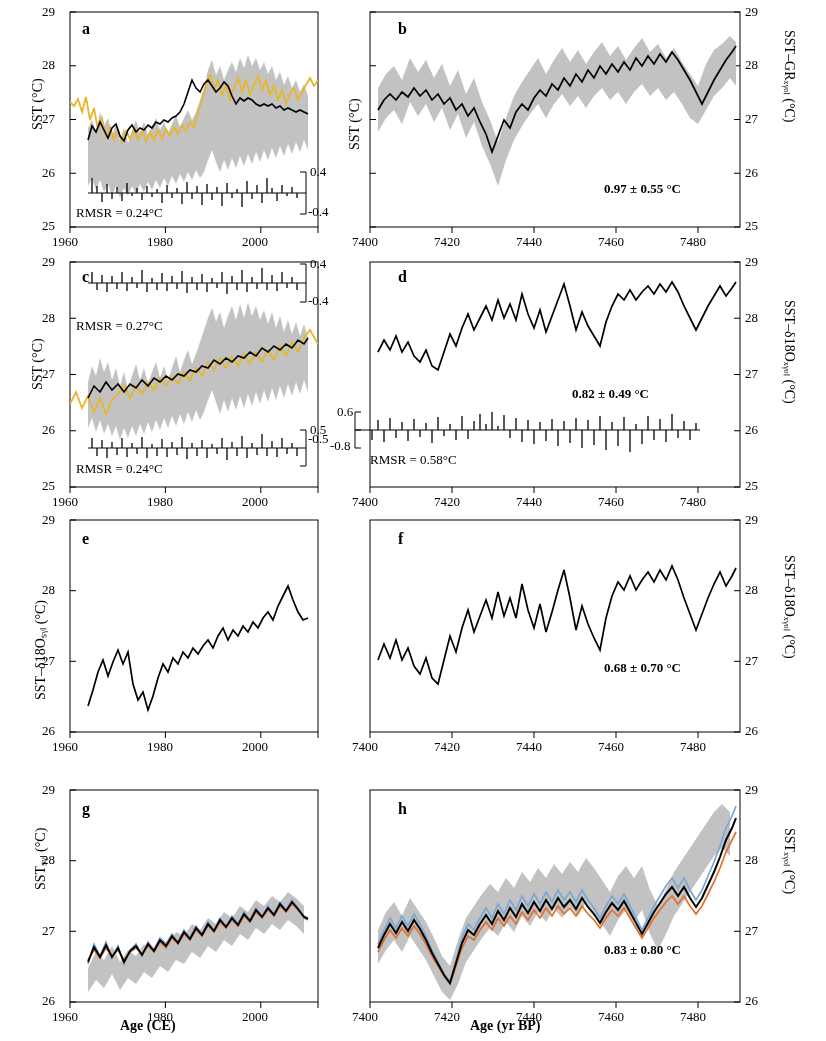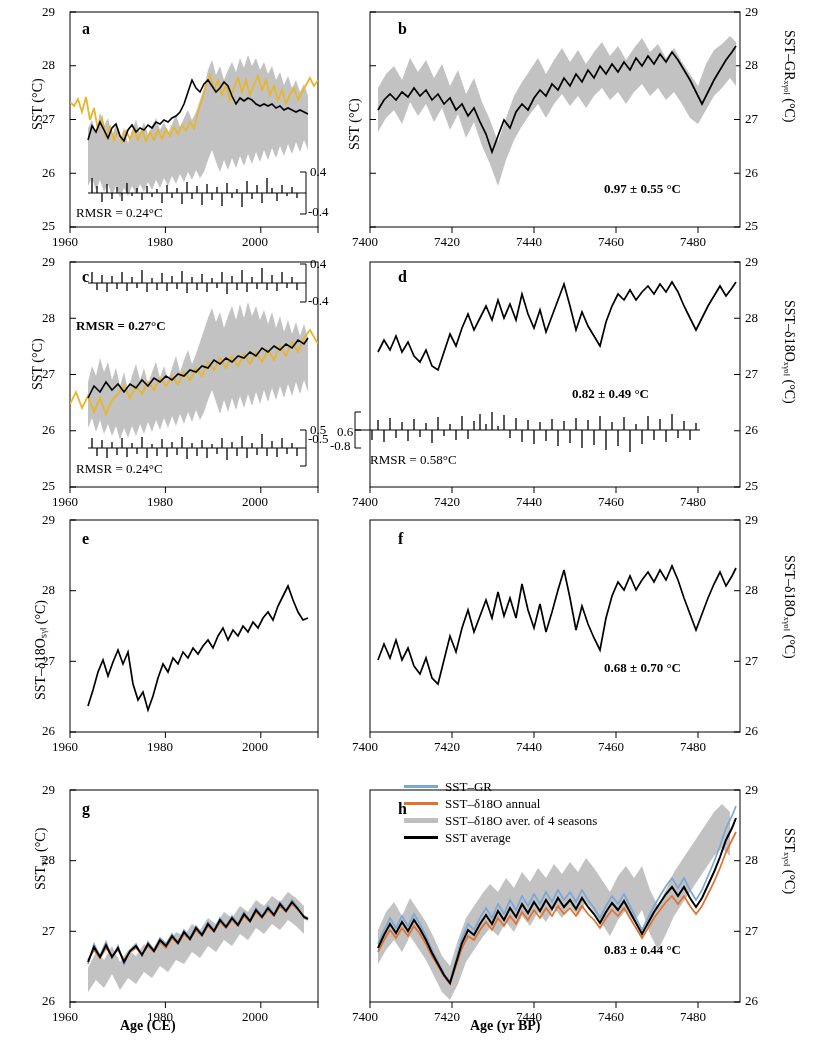--- a/index.html
+++ b/index.html
@@ -498,39 +498,39 @@
 <div class="tick-text" style="left:42px;top:310px;">28</div>
 <div class="tick-text" style="left:42px;top:366px;">27</div>
 <div class="tick-text" style="left:42px;top:422px;">26</div>
 <div class="tick-text" style="left:42px;top:478px;">25</div>
 <div class="tick-text" style="left:52px;top:494px;">1960</div>
 <div class="tick-text" style="left:147px;top:494px;">1980</div>
 <div class="tick-text" style="left:242px;top:494px;">2000</div>
 <div class="axis-label vlabel" style="left:30px;top:390px;transform:rotate(-90deg);">SST (°C)</div>
 <div class="annot" style="left:310px;top:256px;">0.4</div>
 <div class="annot" style="left:308px;top:293px;">-0.4</div>
-<div class="annot" style="left:76px;top:318px;font-weight:bold;">RMSR = 0.27°C</div>
+<div class="annot" style="left:76px;top:318px;">RMSR = 0.27°C</div>
 <div class="annot" style="left:310px;top:422px;">0.5</div>
 <div class="annot" style="left:308px;top:431px;">-0.5</div>
 <div class="annot" style="left:76px;top:461px;">RMSR = 0.24°C</div>
 
 <div class="tick-text" style="left:745px;top:254px;">29</div>
 <div class="tick-text" style="left:745px;top:310px;">28</div>
 <div class="tick-text" style="left:745px;top:366px;">27</div>
 <div class="tick-text" style="left:745px;top:422px;">26</div>
 <div class="tick-text" style="left:745px;top:478px;">25</div>
 <div class="tick-text" style="left:352px;top:494px;">7400</div>
 <div class="tick-text" style="left:434px;top:494px;">7420</div>
 <div class="tick-text" style="left:516px;top:494px;">7440</div>
 <div class="tick-text" style="left:598px;top:494px;">7460</div>
 <div class="tick-text" style="left:680px;top:494px;">7480</div>
 <div class="axis-label vlabel" style="left:800px;top:300px;transform:rotate(90deg);">SST–δ18Oₓᵧₒₗ (°C)</div>
 <div class="annot-bold" style="left:572px;top:386px;">0.82 ± 0.49 °C</div>
 <div class="annot" style="left:370px;top:452px;">RMSR = 0.58°C</div>
-<div class="annot" style="left:337px;top:424px;">0.6</div>
+<div class="annot" style="left:337px;top:404px;">0.6</div>
 <div class="annot" style="left:330px;top:438px;">-0.8</div>
 
 <div class="tick-text" style="left:42px;top:512px;">29</div>
 <div class="tick-text" style="left:42px;top:582px;">28</div>
 <div class="tick-text" style="left:42px;top:653px;">27</div>
 <div class="tick-text" style="left:42px;top:723px;">26</div>
 <div class="tick-text" style="left:52px;top:739px;">1960</div>
 <div class="tick-text" style="left:147px;top:739px;">1980</div>
 <div class="tick-text" style="left:242px;top:739px;">2000</div>
 <div class="axis-label vlabel" style="left:30px;top:700px;transform:rotate(-90deg);">SST–δ18Oₛᵧₗ (°C)</div>
@@ -561,34 +561,16 @@
 <div class="tick-text" style="left:745px;top:852px;">28</div>
 <div class="tick-text" style="left:745px;top:923px;">27</div>
 <div class="tick-text" style="left:745px;top:993px;">26</div>
 <div class="tick-text" style="left:352px;top:1009px;">7400</div>
 <div class="tick-text" style="left:434px;top:1009px;">7420</div>
 <div class="tick-text" style="left:516px;top:1009px;">7440</div>
 <div class="tick-text" style="left:598px;top:1009px;">7460</div>
 <div class="tick-text" style="left:680px;top:1009px;">7480</div>
 <div class="axis-label vlabel" style="left:800px;top:828px;transform:rotate(90deg);">SSTₓᵧₒₗ (°C)</div>
 <div class="xtitle" style="left:470px;top:1018px;width:150px;">Age (yr BP)</div>
-<div class="annot-bold" style="left:604px;top:942px;">0.83 ± 0.44 °C</div>
-
-<div class="legend" style="left:404px;top:778px;">
-  <div class="legend-row">
-    <span class="legend-swatch" style="border-top-color:#7BA7D7;"></span>
-    <span>SST–GR</span>
-  </div>
-  <div class="legend-row">
-    <span class="legend-swatch" style="border-top-color:#E0712F;"></span>
-    <span>SST–δ18O annual</span>
-  </div>
-  <div class="legend-row">
-    <span class="legend-swatch" style="border-top-color:#BFBFBF;border-top-width:5px;"></span>
-    <span>SST–δ18O aver. of 4 seasons</span>
-  </div>
-  <div class="legend-row">
-    <span class="legend-swatch" style="border-top-color:#000000;"></span>
-    <span>SST average</span>
-  </div>
+<div class="annot-bold" style="left:604px;top:942px;">0.83 ± 0.80 °C</div>
+
+
 </div>
 
-</div>
-
 </body></html>

